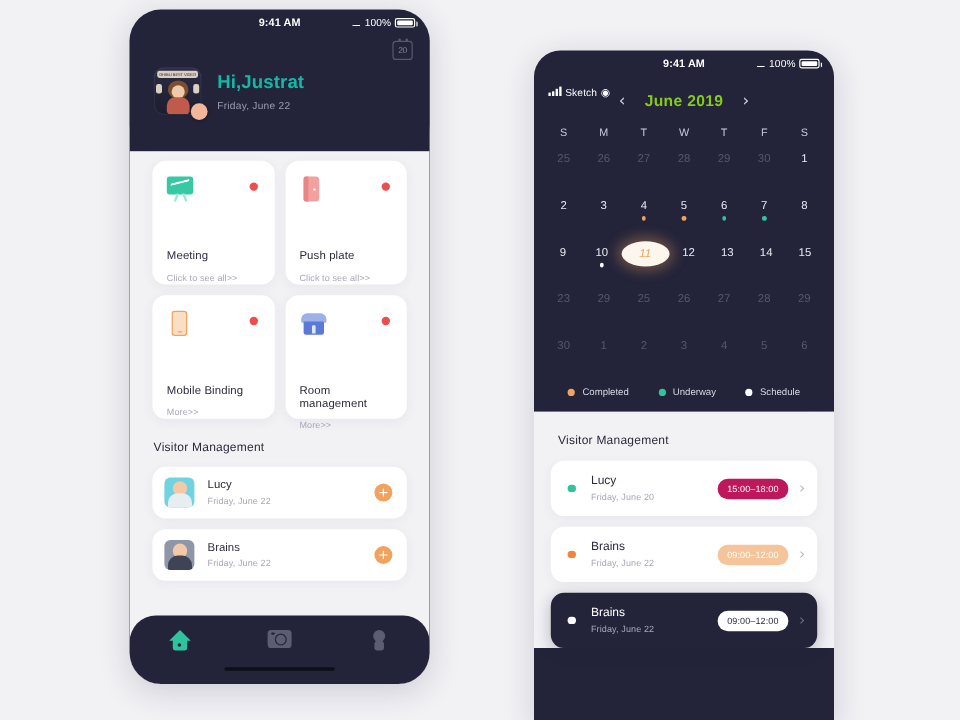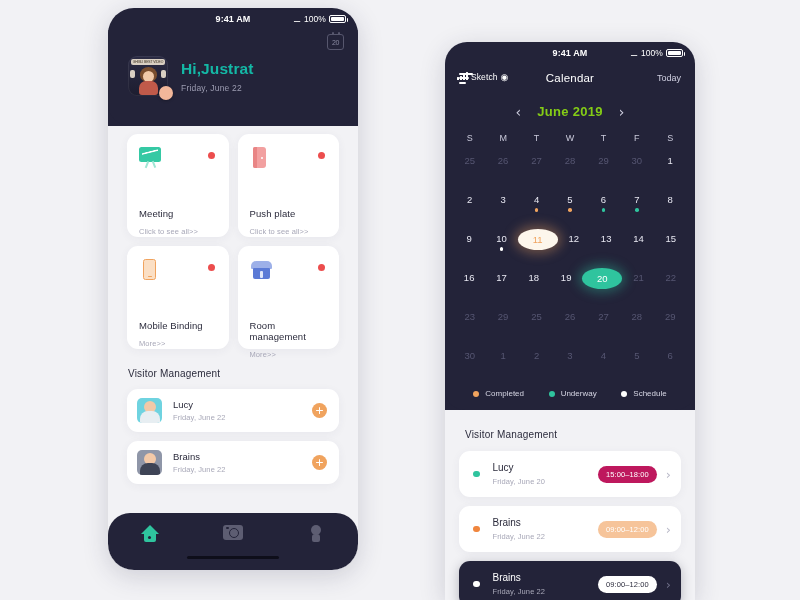--- a/index.html
+++ b/index.html
@@ -244,21 +244,21 @@
     font-size:9.5px; color:#e8e8f2; line-height:11px; width:11px; text-align:center;
     word-break:break-all;
   }
   .cell.muted .num { color:#565672; }
   .cell .dot { width:3.5px; height:3.5px; border-radius:50%; margin-top:3px; }
   .dot.orange { background:#f0a35e; }
   .dot.teal   { background:#2fc49e; }
   .dot.white  { background:#fff; }
   .cell.sel-white .num, .cell.sel-teal .num {
     width:40px; height:21px; border-radius:50%; display:flex; align-items:center;
-    justify-content:center; line-height:1; margin-top:-4px;
+    justify-content:center; line-height:1; margin-top:-4px;font-style:italic;
   }
   .cell.sel-white .num { background:#fdf6ec; color:#f0a35e;
     box-shadow:0 0 11px 4px rgba(240,163,94,.35); }
   .cell.sel-teal .num { background:#2fc49e; color:#fff;
     box-shadow:0 0 11px 4px rgba(47,196,158,.35); }
 
   .legend { display:flex; justify-content:space-around; padding: 12px 16px 0 16px; }
   .leg { display:flex; align-items:center; gap:6px; }
   .leg .d { width:6px; height:6px; border-radius:50%; }
   .leg .t { color:#d6d6e4; font-size:8px; }
@@ -429,29 +429,20 @@
       </div>
       <div class="sb-center">9:41 AM</div>
       <div class="sb-right">
         <span>⚊</span>
         <span>100%</span>
         <span class="batt"></span>
       </div>
     </div>
 
     <div id="cal-panel">
-      <div class="cal-head">
-        <div class="hamb">
-            <span></span>
-            <span></span>
-            <span></span>
-          </div>
-        <div class="cal-title">Calendar</div>
-        <div class="today-link">Today</div>
-      </div>
 
       <div class="month-row">
         <div class="chev">‹</div>
         <div class="month-label">June 2019</div>
         <div class="chev">›</div>
       </div>
 
       <div class="dow-row">
         <div class="dow">S</div>
         <div class="dow">M</div>
@@ -531,43 +522,20 @@
               <div class="num">13</div>
             </div>
             <div class="cell">
               <div class="num">14</div>
             </div>
             <div class="cell">
               <div class="num">15</div>
             </div>
           </div>
           <div class="day-row">
-            <div class="cell">
-              <div class="num">16</div>
-            </div>
-            <div class="cell">
-              <div class="num">17</div>
-            </div>
-            <div class="cell">
-              <div class="num">18</div>
-            </div>
-            <div class="cell">
-              <div class="num">19</div>
-            </div>
-            <div class="cell sel-teal">
-              <div class="num">20</div>
-            </div>
-            <div class="cell muted">
-              <div class="num">21</div>
-            </div>
-            <div class="cell muted">
-              <div class="num">22</div>
-            </div>
-          </div>
-          <div class="day-row">
             <div class="cell muted">
               <div class="num">23</div>
             </div>
             <div class="cell muted">
               <div class="num">29</div>
             </div>
             <div class="cell muted">
               <div class="num">25</div>
             </div>
             <div class="cell muted">

